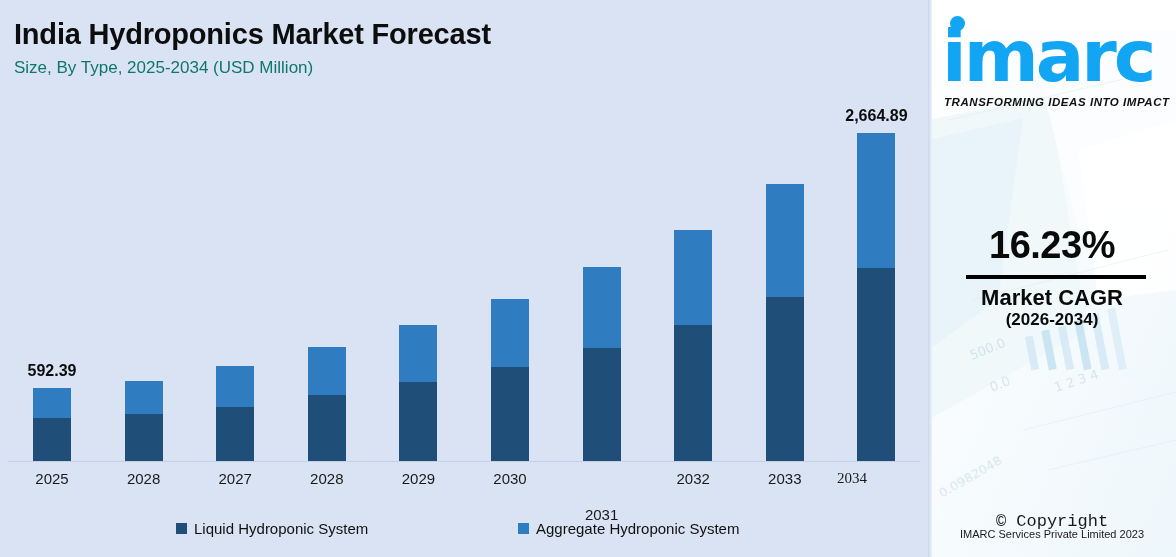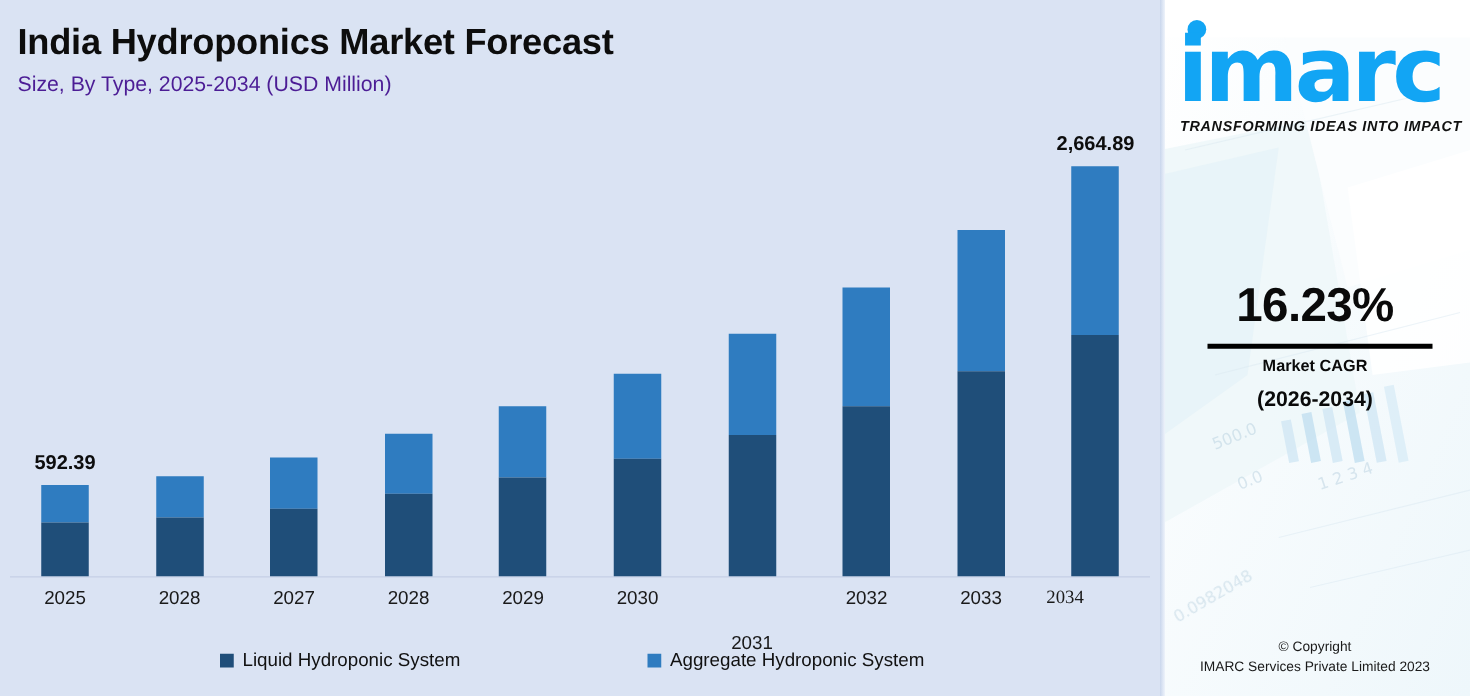--- a/index.html
+++ b/index.html
@@ -13,21 +13,21 @@
   
   #chart-panel { position:absolute; left:0; top:0; width:928px; height:557px; background:#dae3f3; }
 
   #page-title {
     position:absolute; left:14px; top:18px;
     font-size:29px; font-weight:bold; color:#0d0d0d;
     letter-spacing:-0.2px; white-space:nowrap;
   }
   #page-subtitle {
     position:absolute; left:14px; top:58px;
-    font-size:17px; font-weight:normal; color:#4c1d95;
+    font-size:17px; font-weight:normal; color:#0f766e;
     white-space:nowrap;
   }
 
   #plot { position:absolute; left:0; top:0; width:928px; height:495px; }
 
   .bar-group { position:absolute; bottom:34px; width:38px; }
   .seg { width:100%; display:block; }
   .seg-top { }
   .seg-bottom { }
 
@@ -87,30 +87,30 @@
 
   #cagr-value {
     position:absolute; left:0; top:224px; width:248px; text-align:center;
     font-size:38px; font-weight:bold; color:#0a0a0a; letter-spacing:-0.5px;
   }
   #cagr-rule {
     position:absolute; left:38px; top:275px; width:180px; height:4px; background:#000;
   }
   #cagr-label {
     position:absolute; left:0; top:285px; width:248px; text-align:center;
-    font-size:13px; font-weight:bold; color:#0a0a0a;
+    font-size:22px; font-weight:bold; color:#0a0a0a;
   }
   #cagr-period {
     position:absolute; left:0; top:310px; width:248px; text-align:center;
     font-size:17px; font-weight:bold; color:#0a0a0a;
   }
 
   #copyright-1 {
     position:absolute; left:0; top:512px; width:248px; text-align:center;
-    font-size:11px; color:#1a1a1a;
+    font-size:17px; color:#1a1a1a;font-family:Liberation Mono, monospace;
   }
   #copyright-2 {
     position:absolute; left:0; top:528px; width:248px; text-align:center;
     font-size:11px; color:#1a1a1a;
   }
 </style>
 </head>
 <body>
 
 <div id="root">

